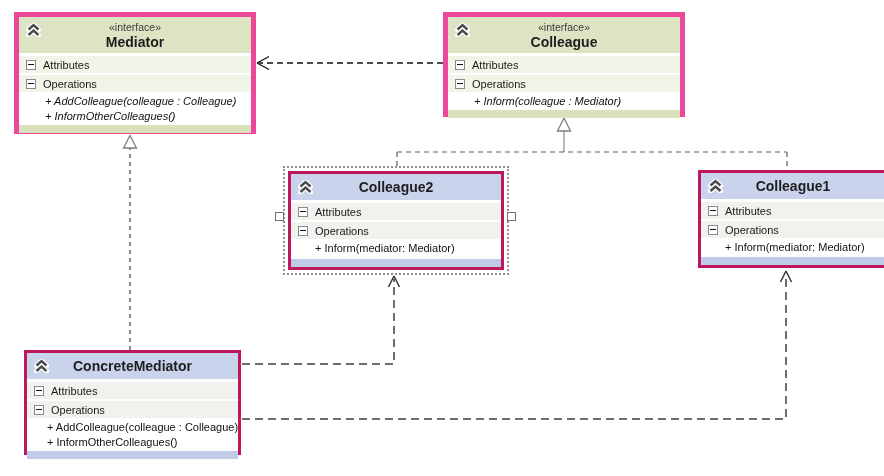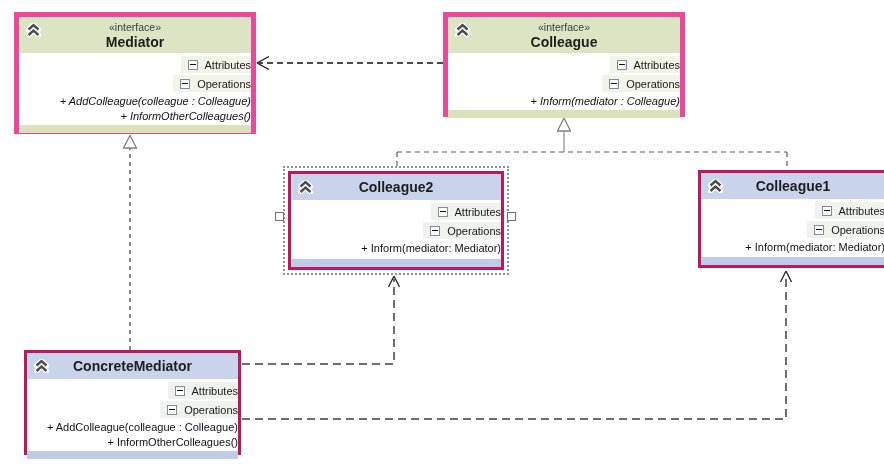--- a/index.html
+++ b/index.html
@@ -23,21 +23,21 @@
   .hdr { position: relative; text-align: center; flex: 0 0 auto; }
   .green .hdr { background: #dde4c3; height: 36px; padding-top: 4px; }
   .blue  .hdr { background: #c9d3ec; height: 26px; display: flex; align-items: center; justify-content: center; }
 
   .stereo { font-size: 10.5px; color: #3c3c3c; line-height: 13px; }
   .title  { font-weight: bold; font-size: 14px; color: #1d1d1d; line-height: 16px; }
 
   .chevron { position: absolute; left: 6px; top: 6px; }
   .blue .chevron { top: 6px; }
 
-  .body { flex: 1 1 auto; display: flex; flex-direction: column; background: #ffffff; padding-top: 3px; align-items: flex-end; }
+  .body { flex: 1 1 auto; display: flex; flex-direction: column; background: #ffffff; padding-top: 3px; }
   .sec-row { height: 17px; flex: 0 0 auto; display: flex; align-items: center; padding-left: 7px; margin-bottom: 2px; }
   .green .sec-row { background: #f2f4e7; }
   .blue  .sec-row { background: #f0f2ed; }
   .sec-label { color: #1a1a1a; }
 
   .expander {
     width: 10px; height: 10px; flex: 0 0 auto;
     border: 1px solid #848b94; background: #fdfdfd;
     margin-right: 7px; position: relative;
   }
@@ -145,21 +145,21 @@
     </div>
     <div class="body">
       <div class="sec-row">
         <span class="expander"></span>
         <span class="sec-label">Attributes</span>
       </div>
       <div class="sec-row">
         <span class="expander"></span>
         <span class="sec-label">Operations</span>
       </div>
-      <div class="op">+ Inform(mediator : Colleague)</div>
+      <div class="op">+ Inform(colleague : Mediator)</div>
     </div>
     <div class="ftr"></div>
   </div>
 
   <div class="sel-frame" style="left:283px; top:166px; width:226px; height:109px"></div>
 
   <div class="uml-class blue" style="left:288px; top:171px; width:216px; height:99px">
     <div class="hdr">
       <svg class="chevron" width="17" height="14" viewBox="0 0 17 14">
         <path d="M3.5 6.5 L8.5 2 L13.5 6.5" stroke="#ffffff" stroke-width="5" fill="none" stroke-linecap="round"></path>

